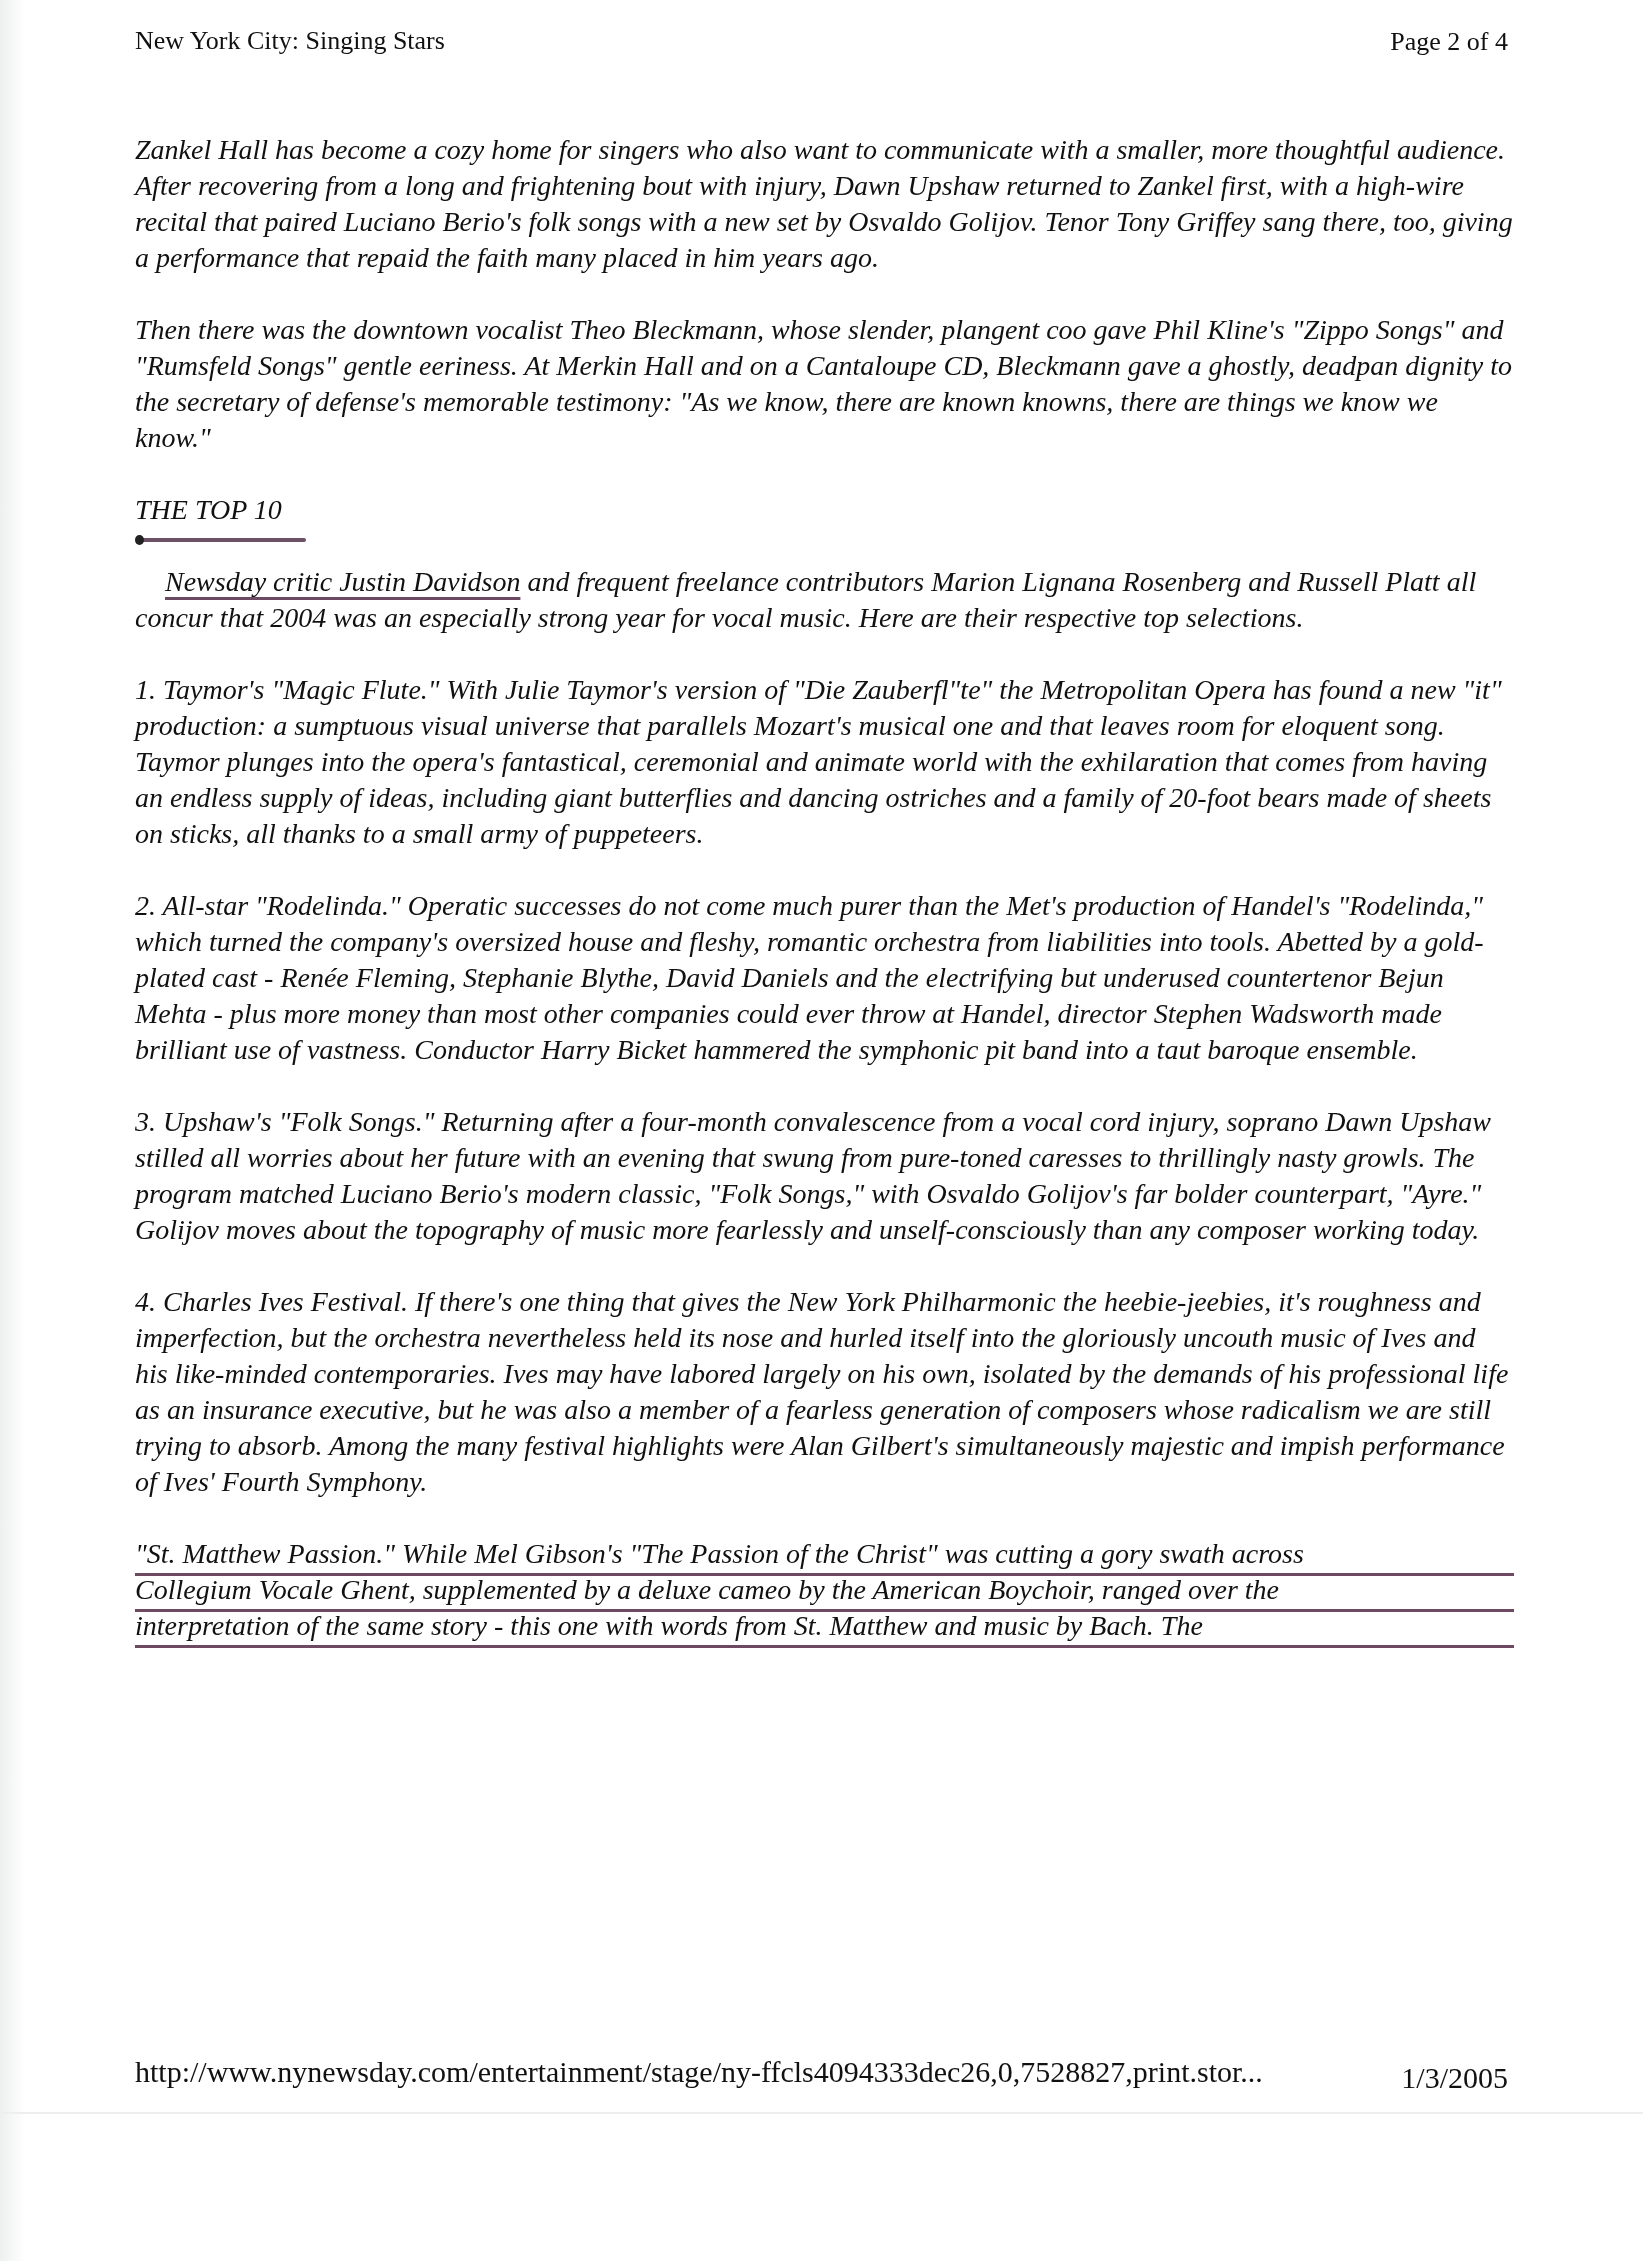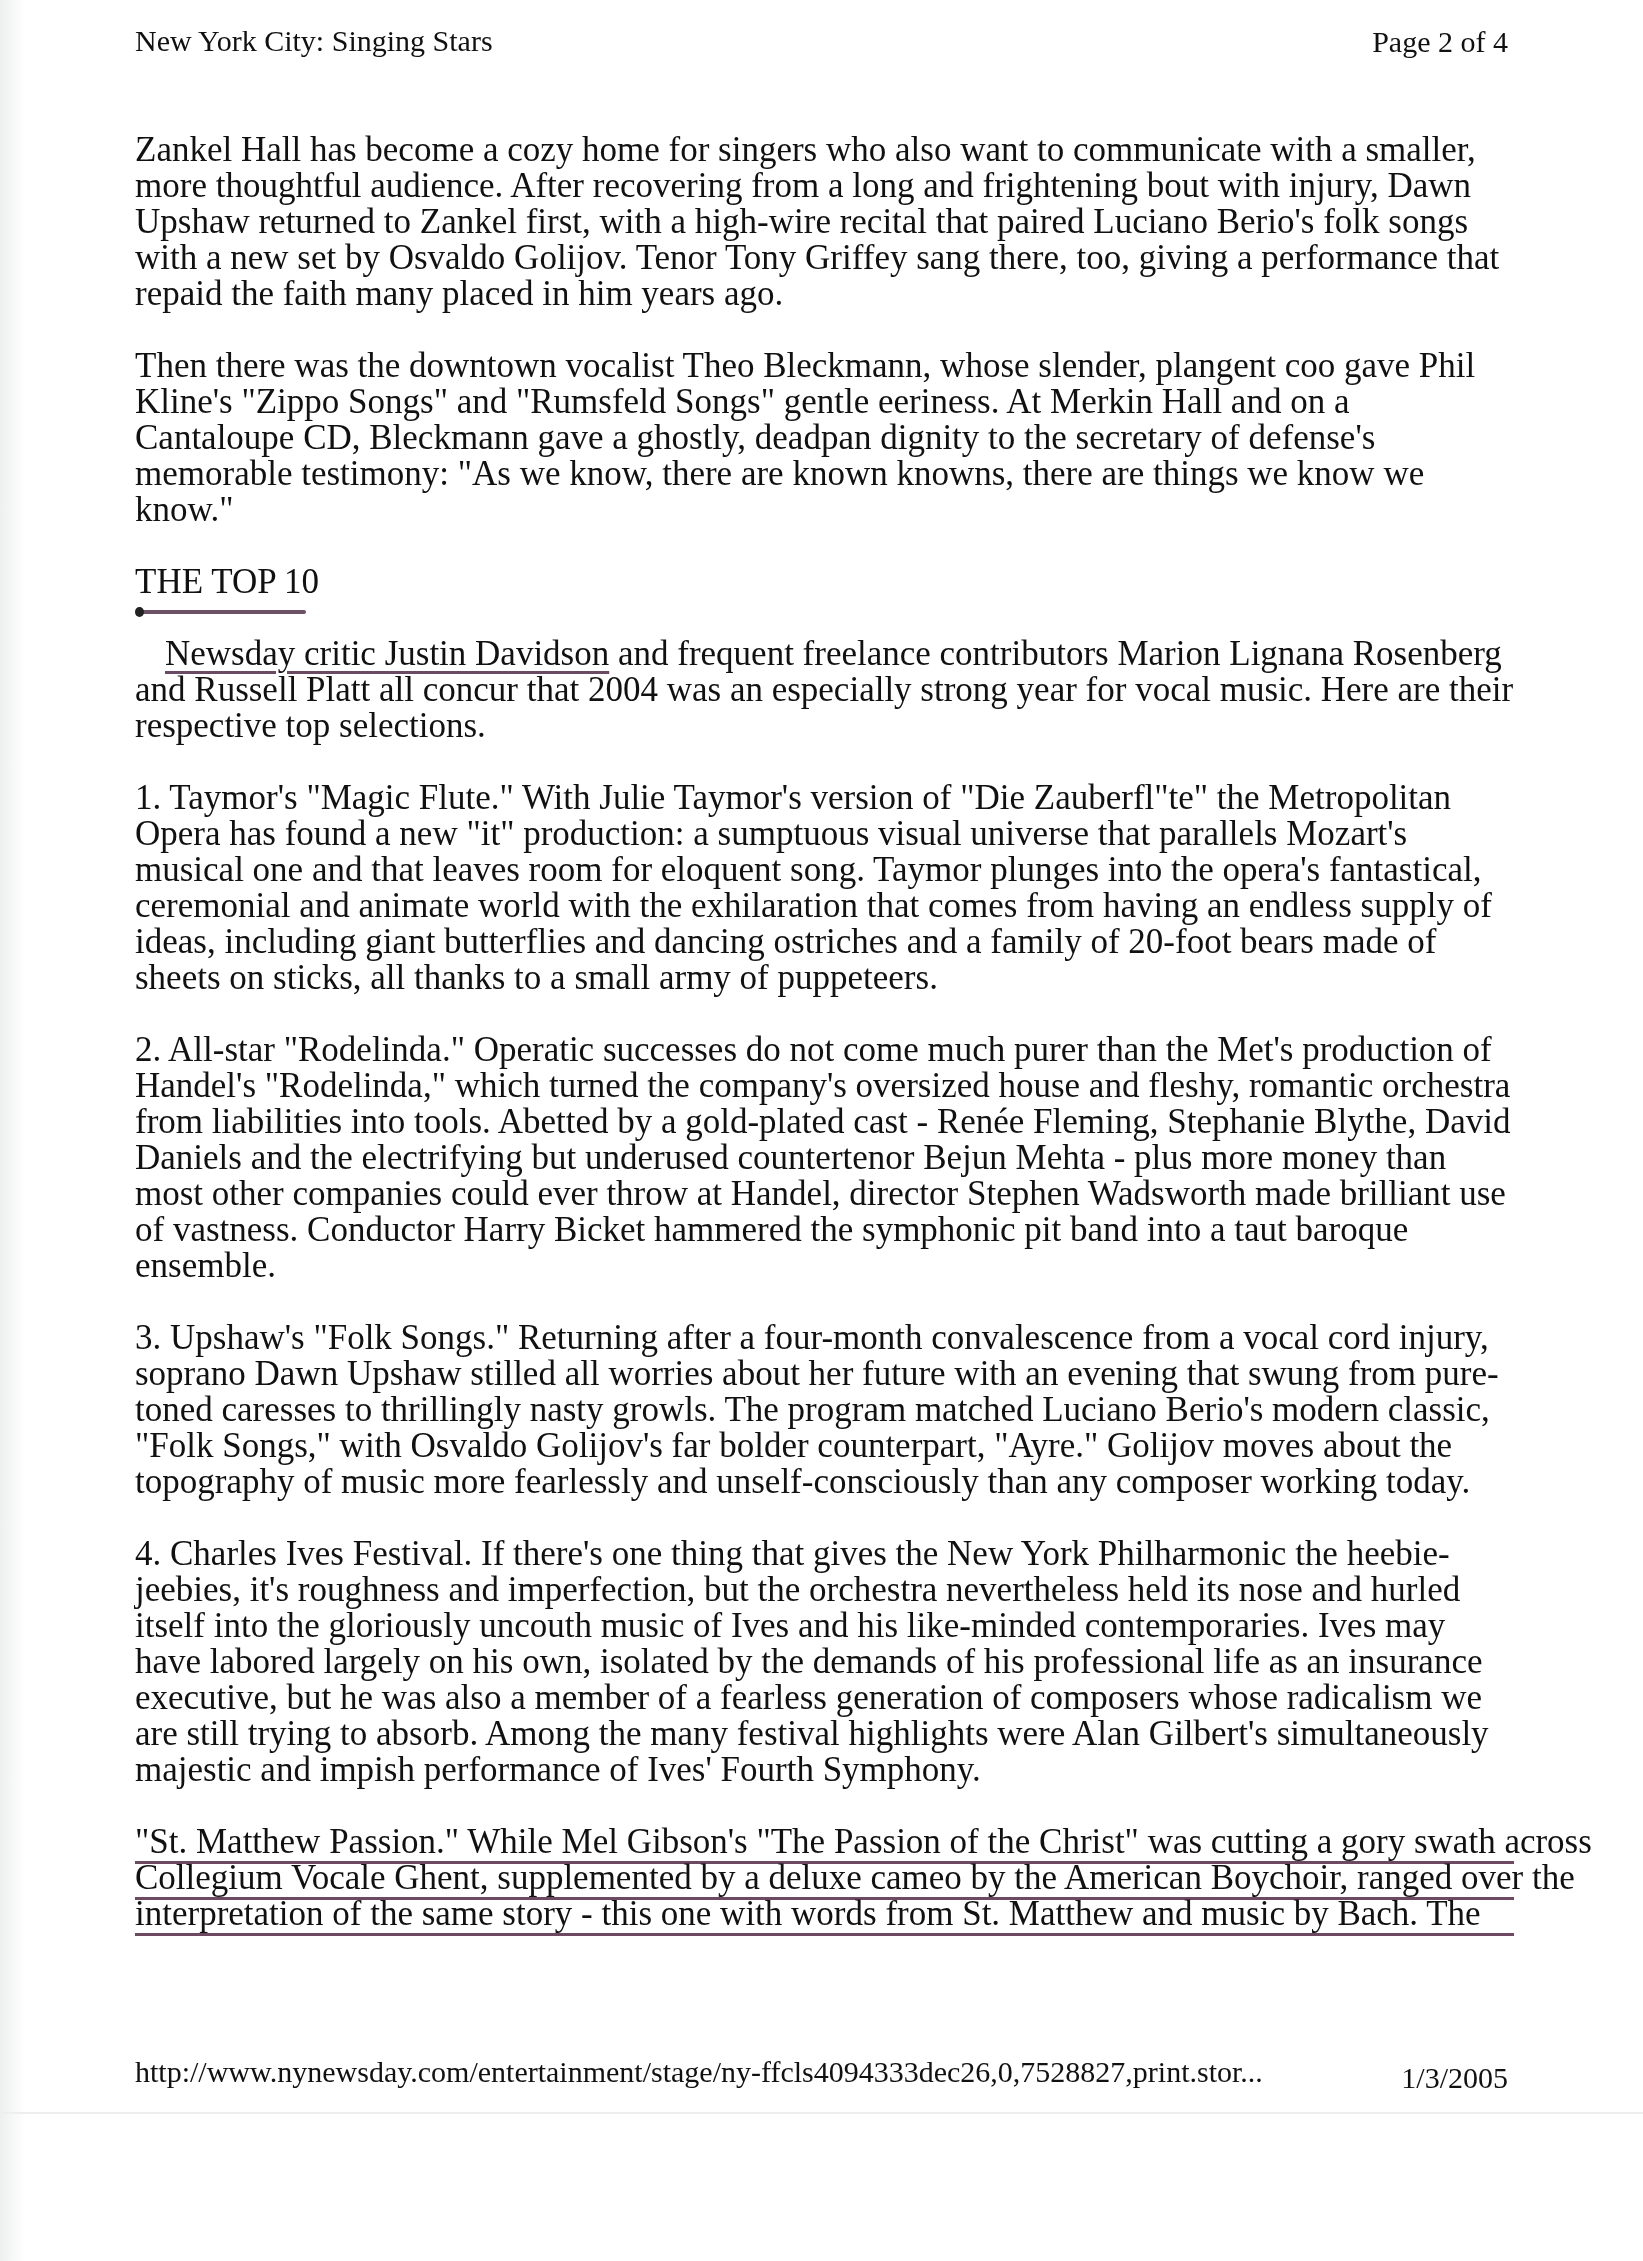--- a/index.html
+++ b/index.html
@@ -15,27 +15,27 @@
   .scan-edge {
     position: absolute; left: 0; top: 0; width: 26px; height: 2261px;
     background: linear-gradient(to right, #eef0ef, #ffffff);
   }
   .scan-bottom-line {
     position: absolute; left: 0; top: 2112px; width: 1643px; height: 1.9px;
     background: linear-gradient(to bottom, #f3f3f3, #e8e8e8, #f6f6f6);
   }
   .header {
     position: absolute; top: 18px; left: 135px; right: 135px; height: 45px;
-    font-size: 30px; line-height: 45px;
+    font-size: 26px; line-height: 45px;
   }
   .header .title { position: absolute; left: 0; top: 0; }
   .header .page { position: absolute; right: 0; top: 1px; }
   .content {
     position: absolute; left: 135px; top: 132px; width: 1379px;
-    font-size: 35px; line-height: 36px;
+    font-size: 28px; line-height: 36px; font-style: italic;
   }
   .content p { margin: 0 0 36px 0; }
   .section-heading { margin: 0 4px 36px 0; position: relative; display: inline-block; }
   .pen-underline {
     text-decoration: underline;
     text-decoration-color: #6b4a63;
     text-decoration-thickness: 3.2px;
     text-underline-offset: 6.4px;
     margin-left: 30px;
   }

